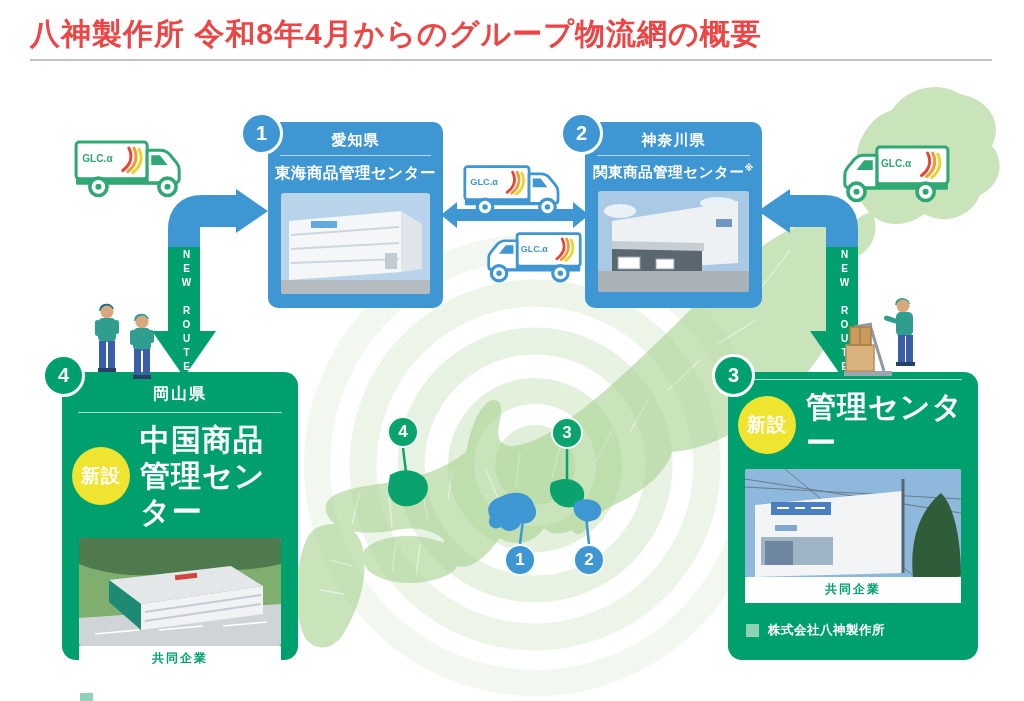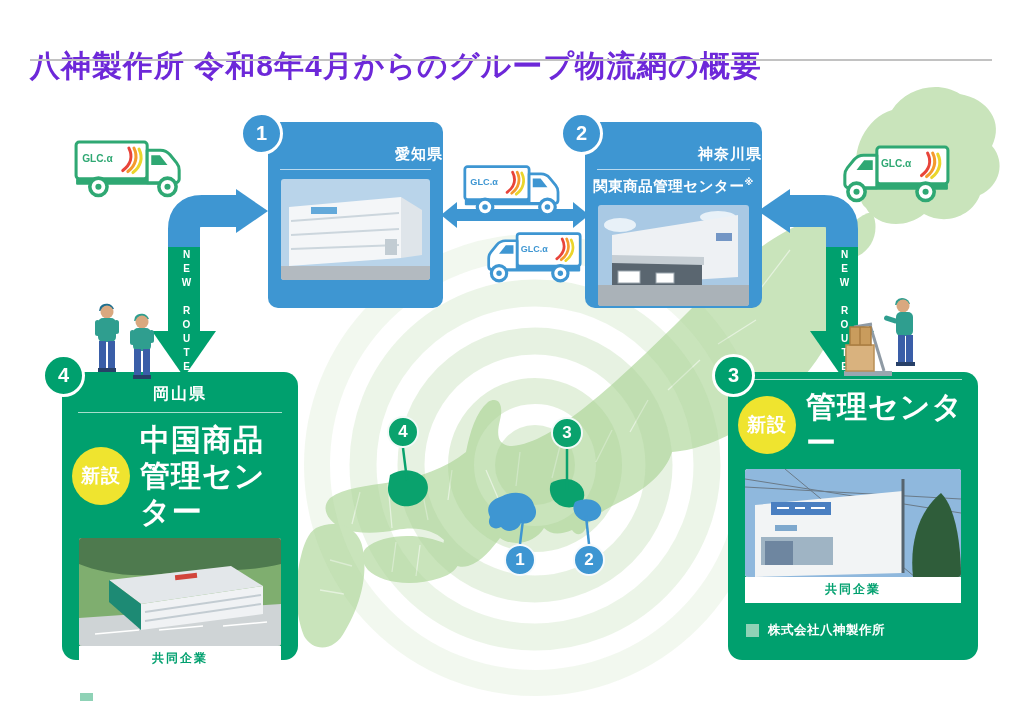--- a/index.html
+++ b/index.html
@@ -2,41 +2,41 @@
 <html><head>
 <meta charset="utf-8">
 <style>
   html,body{margin:0;padding:0;}
   body{width:1024px;height:701px;overflow:hidden;background:#fff;
        font-family:"Liberation Sans","DejaVu Sans",sans-serif;}
   .canvas{position:relative;width:1024px;height:701px;background:#fff;overflow:hidden;}
 
   
   .title{position:absolute;left:30px;top:14px;font-size:30px;font-weight:800;
-         color:#6d28d9;letter-spacing:1px;white-space:nowrap;margin-top:32px;}
+         color:#ef4444;letter-spacing:1px;white-space:nowrap;}
   .title-rule{position:absolute;left:30px;right:32px;top:59px;height:2px;background:#c2c2c2;}
 
   
   .bg-svg{position:absolute;left:0;top:0;z-index:0;}
   .arrow-svg{position:absolute;z-index:1;}
   .deco{position:absolute;z-index:2;}
   .card{z-index:3;}
   .pin{z-index:2;}
   .above{z-index:4;}
 
   
   .card{position:absolute;color:#fff;text-align:center;box-sizing:border-box;}
   .card-blue{background:#3e96d2;border-radius:10px;}
   .card-green{background:#00a06e;border-radius:14px;}
   .num-badge{position:absolute;width:37px;height:37px;border-radius:50%;
              border:3px solid #fff;box-sizing:content-box;display:flex;align-items:center;
              justify-content:center;font-size:20px;font-weight:800;color:#fff;}
   .num-blue{background:#3e96d2;}
   .num-green{background:#00a06e;}
-  .pref{font-size:15px;font-weight:800;letter-spacing:1px;padding-top:23px;text-align:right;}
+  .pref{font-size:15px;font-weight:800;letter-spacing:1px;padding-top:9px;}
   .pref-g{font-size:16px;font-weight:800;letter-spacing:2px;padding-top:12px;}
   .divider{border-top:1.5px solid rgba(255,255,255,.65);margin:5px 12px 0;}
   .divider-g{border-top:1.5px solid rgba(255,255,255,.65);margin:7px 16px 0;}
   .cname{font-size:15.5px;font-weight:800;margin-top:7px;letter-spacing:.5px;white-space:nowrap;}
   .cname2{font-size:14.5px;}
   .cname sup{font-size:9px;}
   .photo{margin:9px 13px 0;border-radius:3px;overflow:hidden;line-height:0;}
   .gc-row{display:flex;align-items:center;justify-content:center;gap:10px;margin:9px 10px 0;}
   .shinsetsu{width:58px;height:58px;min-width:58px;border-radius:50%;background:#efe42f;
              color:#fff;font-weight:800;font-size:19px;display:flex;align-items:center;
@@ -249,20 +249,21 @@
     <rect x="58" y="42" width="7" height="28" fill="#3a5ea8"></rect>
     <rect x="66" y="42" width="7" height="28" fill="#3a5ea8"></rect>
     <rect x="56" y="69" width="10" height="4" fill="#274068"></rect>
     <rect x="65" y="69" width="10" height="4" fill="#274068"></rect>
   </svg>
 
   <div class="card card-blue" style="left:268px;top:122px;width:175px;height:186px">
     <div class="num-badge num-blue" style="left:-28px;top:-10px">1</div>
     <div class="pref">愛知県</div>
     <div class="divider"></div>
+    <div class="cname">東海商品管理センター</div>
     <div class="photo">
       <svg width="149" height="101" viewBox="0 0 149 101">
         <rect width="149" height="101" fill="#b9d4ea"></rect>
         <polygon points="120,18 141,31 141,76 120,79" fill="#dfe5ea"></polygon>
         <polygon points="8,28 120,18 120,79 8,87" fill="#f4f6f8"></polygon>
         <g stroke="#ccd6dd" stroke-width="2">
           <line x1="10" y1="42" x2="118" y2="34"></line>
             <line x1="10" y1="56" x2="118" y2="50"></line>
           <line x1="10" y1="70" x2="118" y2="66"></line>
         </g>

